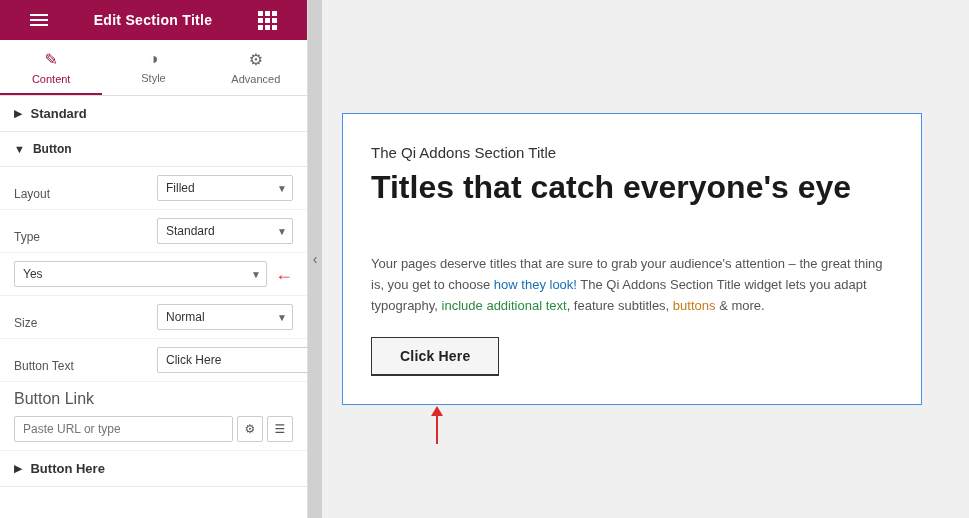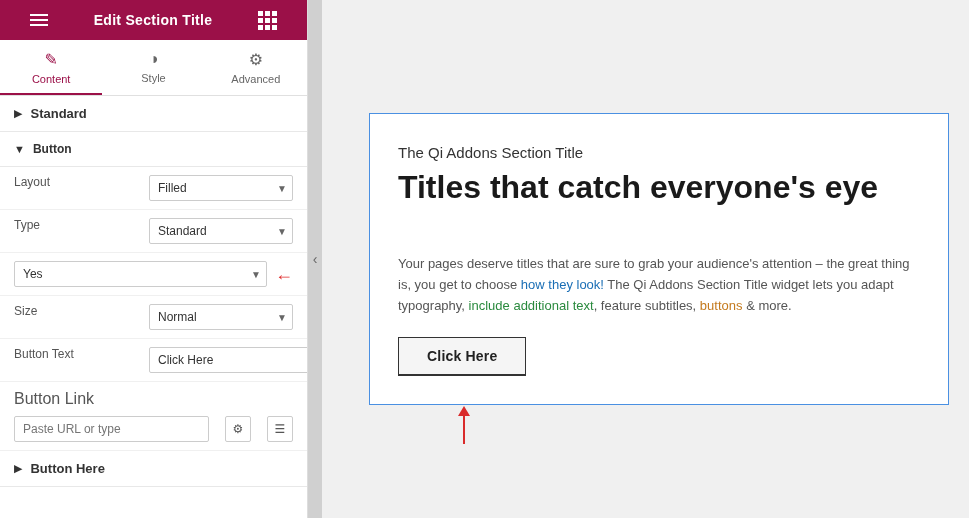--- a/index.html
+++ b/index.html
@@ -83,23 +83,24 @@
       align-items: center;
       padding: 10px 14px;
       border-bottom: 1px solid #e8e8e8;
       cursor: pointer;
     }
     .button-section-header .arrow { margin-right: 8px; color: #333; font-size: 11px; }
     .button-section-header .section-label { font-weight: bold; font-size: 12px; color: #333; }
 
     .field-row {
       display: flex;
-      align-items: flex-start;
+      align-items: flex-end;
       padding: 8px 14px;
       border-bottom: 1px solid #f0f0f0;
+      gap: 8px;
     }
     .field-label {
       width: 135px;
       min-width: 135px;
       font-size: 12px;
       color: #555;
     }
     .field-control {
       flex: 1;
       display: flex;
@@ -163,21 +164,21 @@
     .button-link-label {
       padding: 8px 14px 4px;
       font-size: 16px;
       color: #555;
       border-bottom: none;
     }
     .button-link-row {
       display: flex;
       align-items: flex-start;
       padding: 4px 14px 8px;
-      gap: 16px;
+      gap: 4px;
       border-bottom: 1px solid #f0f0f0;
     }
     .url-input {
       flex: 1;
       padding: 5px 8px;
       border: 1px solid #ccc;
       border-radius: 2px;
       font-size: 12px;
       color: #aaa;
     }
@@ -205,21 +206,21 @@
       height: 518px;
       align-self: stretch;
     }
     .collapse-handle::after { content: '‹'; color: #666; font-size: 14px; }
 
     
     .right-content {
       flex: 1;
       display: flex;
       align-items: center;
-      justify-content: flex-end;
+      justify-content: flex-start;
       background: #f0f0f0;
       padding: 20px;
       position: relative;
     }
 
     .widget-preview {
       background: #fff;
       border: 1px solid #4a90e2;
       padding: 30px 28px 28px;
       max-width: 580px;

